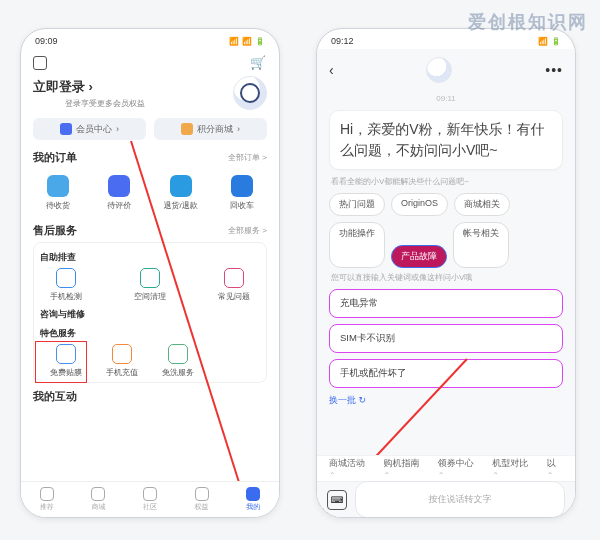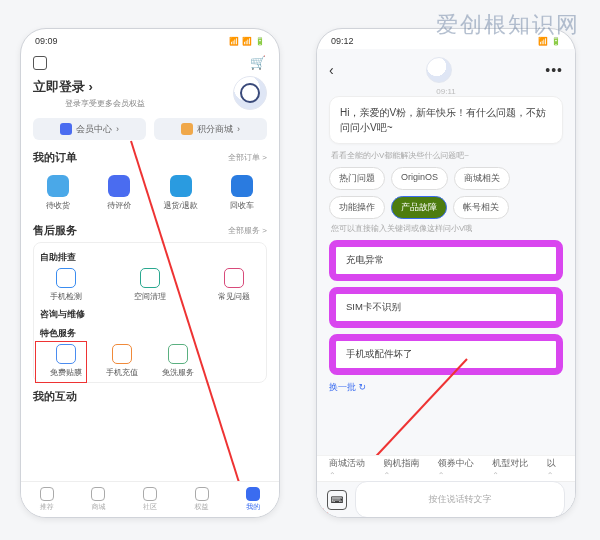--- a/index.html
+++ b/index.html
@@ -6,25 +6,25 @@
   body {
     font-family: -apple-system, "Helvetica Neue", Arial, sans-serif;
     background: #f5f6f8;
     width: 600px;
     height: 540px;
     position: relative;
     overflow: hidden;
   }
   .watermark {
     position: absolute;
-    top: 10px; right: 20px;
-    font-size: 22px;
+    top: 10px; right: 12px;
+    font-size: 18px;
     color: rgba(120,140,170,0.55);
     letter-spacing: 2px;
-    font-weight: 400;
+    font-weight: 700;
     z-index: 100;
     pointer-events: none;
   }
   .phones {
     display: flex;
     gap: 36px;
     padding: 28px 20px 20px 20px;
   }
   .phone {
     width: 260px;
@@ -80,27 +80,27 @@
   .bottomnav{position:absolute;bottom:0;left:0;right:0;height:36px;border-top:1px solid #eee;display:flex;justify-content:space-around;align-items:center;background:#fff;}
   .bnav{display:flex;flex-direction:column;align-items:center;gap:1px;font-size:7px;color:#aaa;}
   .bnav.active{color:#3a6cf0;}
   .bnicon{width:14px;height:14px;border:1.3px solid currentColor;border-radius:4px;}
   .bnav.active .bnicon{background:#3a6cf0;border-color:#3a6cf0;}
   
   .chat-top{display:flex;align-items:center;justify-content:space-between;padding:4px 0;}
   .back{font-size:14px;color:#333;}
   .dots{font-size:14px;color:#333;letter-spacing:1px;}
   .avatar-sm{width:26px;height:26px;border-radius:50%;background:radial-gradient(circle at 40% 35%, #fff 0 45%, #dfe6f5 46% 100%);border:1px solid #e2e6f0;}
-  .timestamp{text-align:center;font-size:8px;color:#bbb;margin:0 0;}
-  .bubble{background:#fff;border:1px solid #eee;border-radius:10px;padding:8px 10px;font-size:10px;color:#444;line-height:1.5;box-shadow:0 1px 2px rgba(0,0,0,0.03);margin-bottom:6px;}
+  .timestamp{text-align:center;font-size:8px;color:#bbb;margin:7px 0;}
+  .bubble{background:#fff;border:1px solid #eee;border-radius:10px;padding:8px 10px;font-size:14px;color:#444;line-height:1.5;box-shadow:0 1px 2px rgba(0,0,0,0.03);margin-bottom:6px;}
   .hint{font-size:8px;color:#aaa;margin:4px 0 6px 2px;}
   .chip-row{display:flex;flex-wrap:wrap;gap:6px;margin-bottom:4px;}
   .chip{padding:4px 9px;border-radius:12px;border:1px solid #ddd;font-size:9px;color:#555;background:#fff;}
-  .chip.active{background:#4d7c0f;color:#fff;border-color:#3a6cf0;}
-  .qlist .q{border:7px solid #d946ef;border-radius:8px;padding:7px 10px;font-size:9.5px;color:#444;margin-bottom:6px;background:#fff;}
+  .chip.active{background:#be185d;color:#fff;border-color:#3a6cf0;margin-top:23px;}
+  .qlist .q{border:1px solid #d946ef;border-radius:8px;padding:7px 10px;font-size:9.5px;color:#444;margin-bottom:6px;background:#fff;}
   .refresh{font-size:9px;color:#3a6cf0;margin-top:2px;}
   .quick-row{position:absolute;bottom:36px;left:0;right:0;height:26px;display:flex;align-items:center;gap:14px;padding:0 12px;font-size:9px;color:#666;overflow:hidden;background:#fff;border-top:1px solid #f2f2f2;}
   .quick-row .chev{color:#bbb;font-size:8px;}
   .input-row{position:absolute;bottom:0;left:0;right:0;height:36px;display:flex;align-items:center;gap:8px;padding:0 10px;background:#f7f8fa;border-top:1px solid #eee;}
   .kb{width:20px;height:20px;border:1.3px solid #555;border-radius:4px;display:flex;align-items:center;justify-content:center;font-size:9px;}
   .inputbar{flex:1;height:37px;border-radius:12px;background:#fff;border:1px solid #e5e7ec;display:flex;align-items:center;justify-content:center;font-size:9px;color:#aaa;}
   svg.redarrow{position:absolute;pointer-events:none;}
 </style>
 </head>
 <body>

